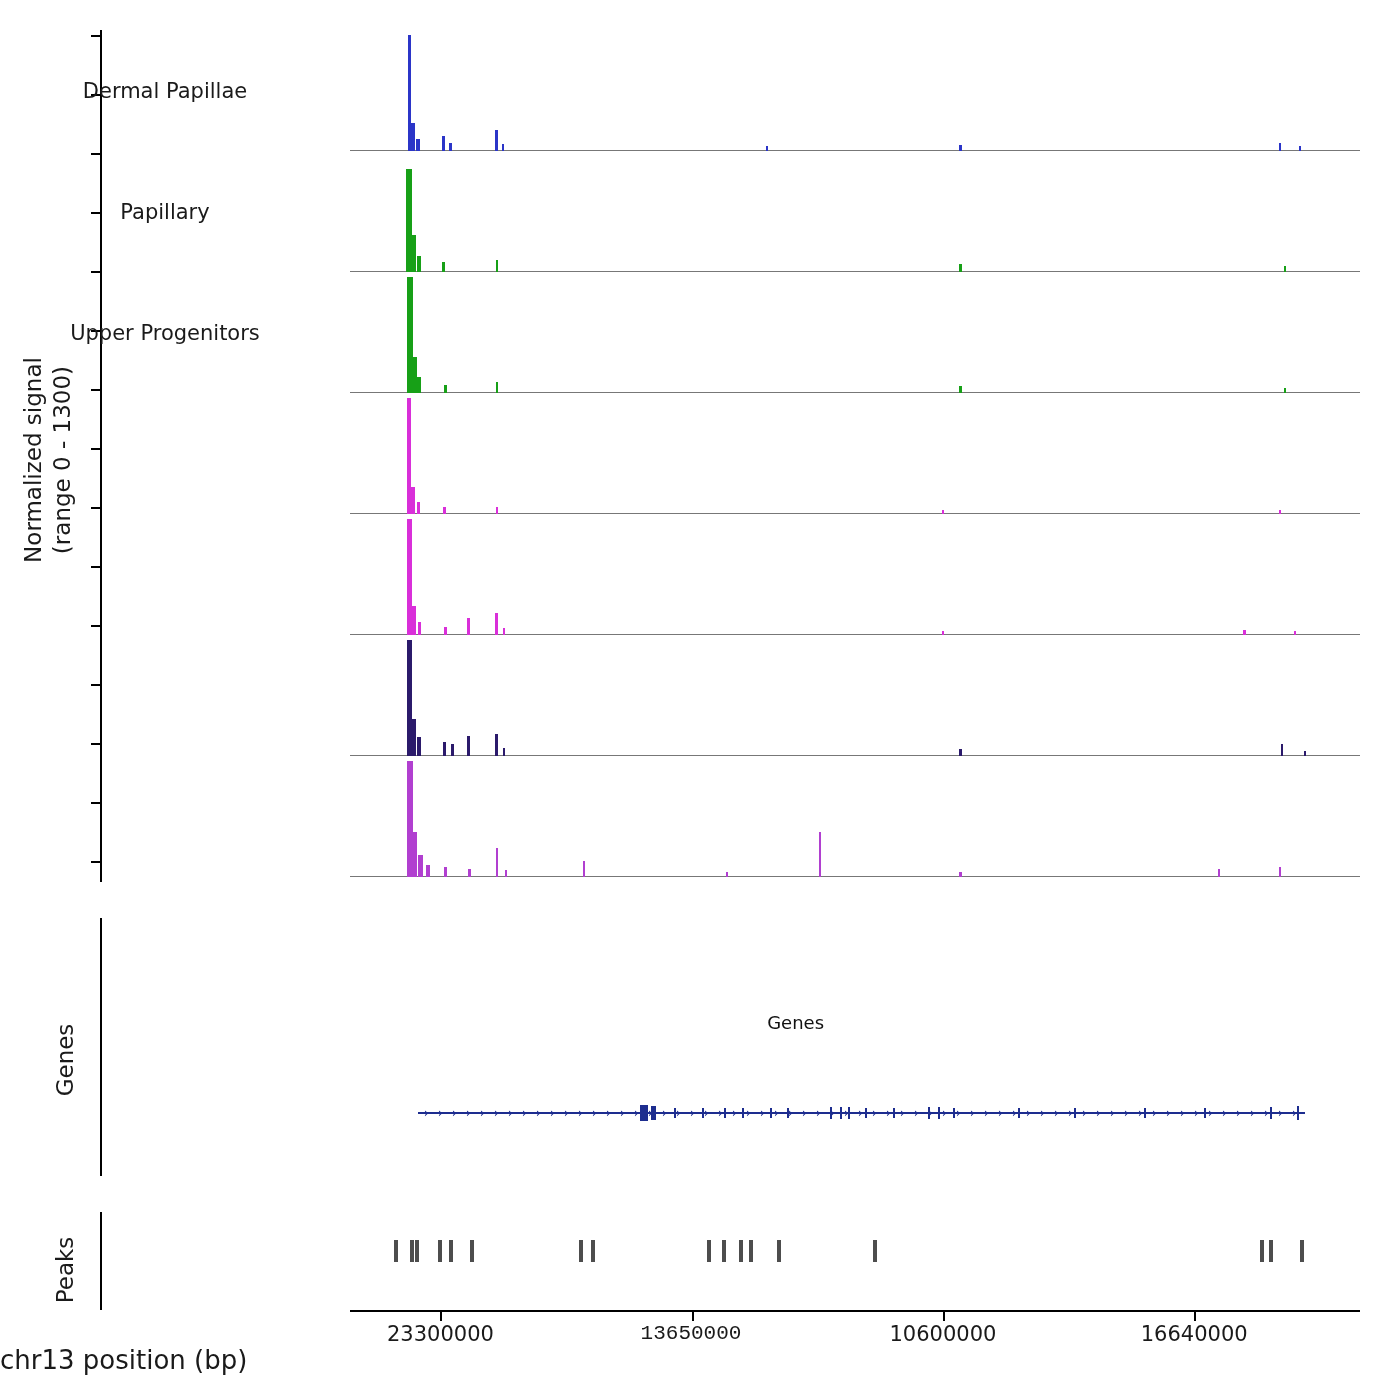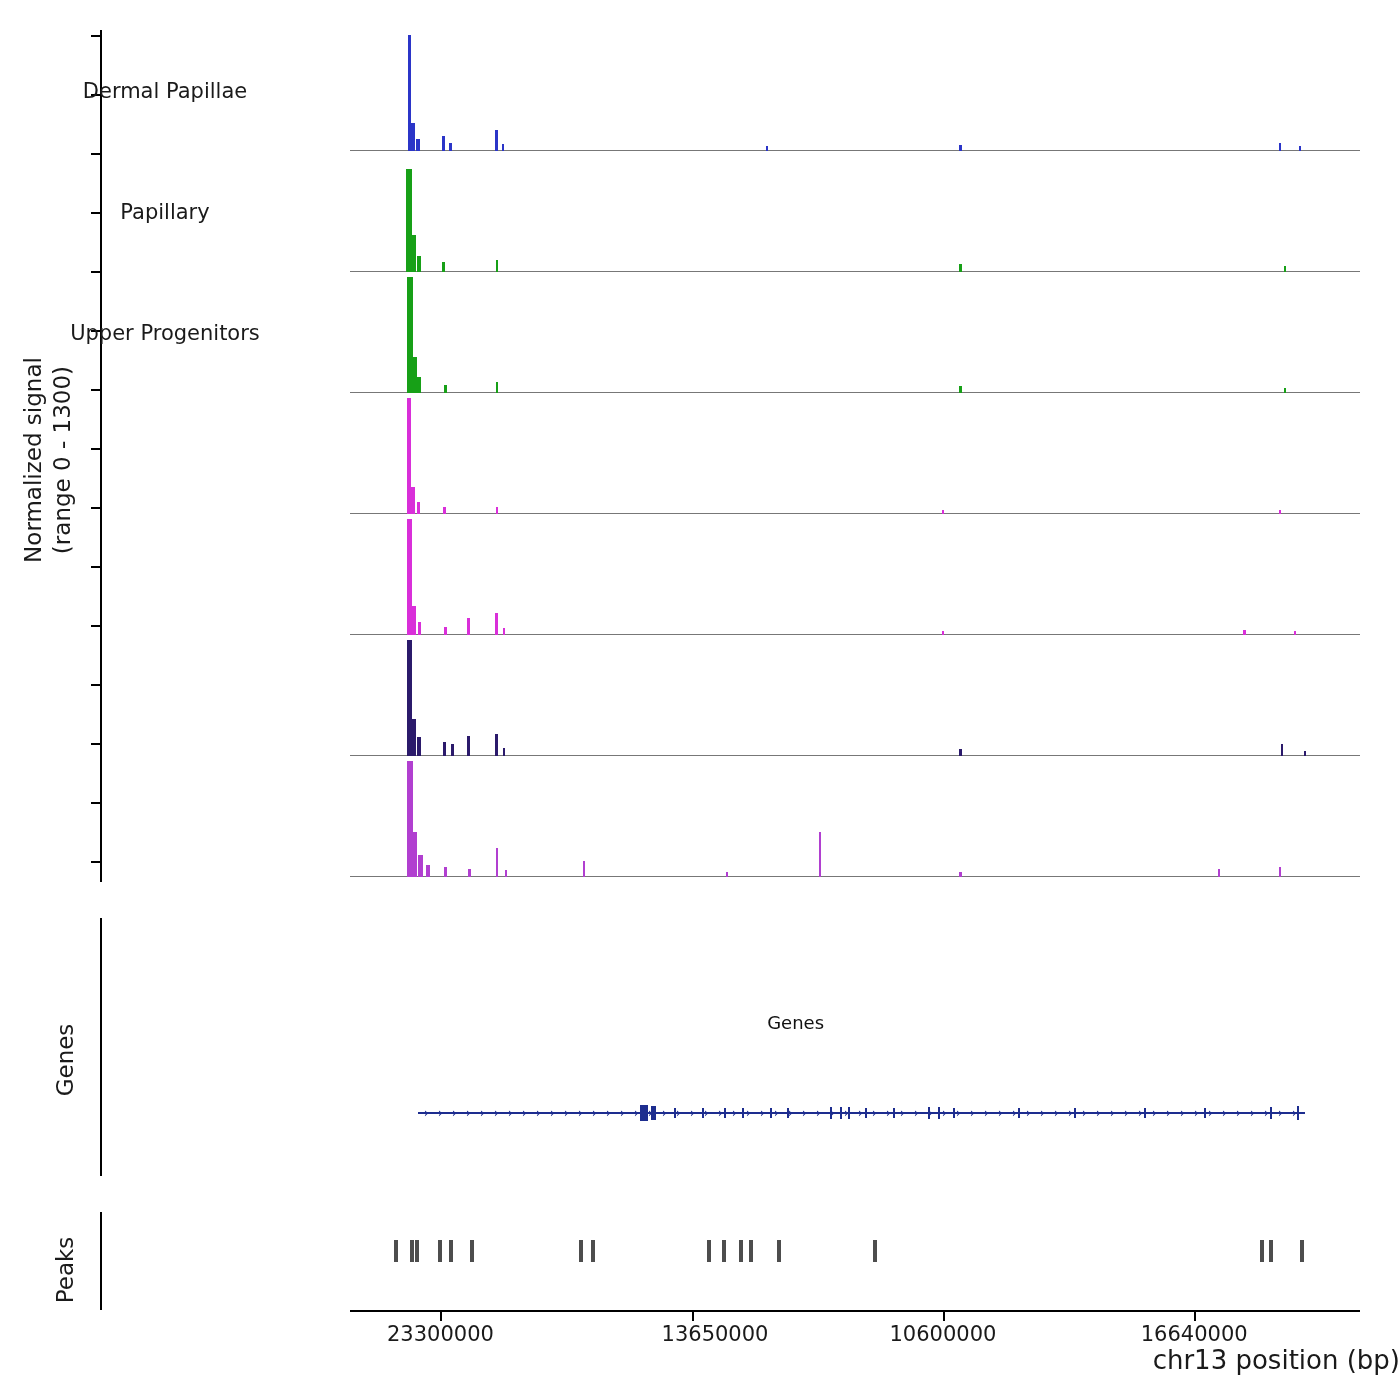--- a/index.html
+++ b/index.html
@@ -179,21 +179,21 @@
     top: 12px;
     font-size: 21px;
     transform: translateX(-50%);
     white-space: nowrap;
     color: #1a1a1a;
   }
   .xlabel {
     position: absolute;
     left: 0;
     width: 1400px;
-    text-align: right;
+    text-align: left;
     font-size: 26px;
     color: #1a1a1a;
   }
 </style>
 </head>
 <body>
 
 <div id="figure">
 
   <div class="ylabel-wrap">
@@ -431,21 +431,21 @@
       <div class="peak-mark" style="left: 909.502px;"></div>
       <div class="peak-mark" style="left: 918.547px;"></div>
       <div class="peak-mark" style="left: 949.701px;"></div>
     </div>
 
   <div class="xaxis" style="top:1310px;"></div>
   <div id="xticks">
       <div class="xtick" style="left: 440.448px; top: 1312px;"></div>
       <div class="xticklabel" style="left: 440.448px; top: 1322px;">23300000</div>
       <div class="xtick" style="left: 691.692px; top: 1312px;"></div>
-      <div class="xticklabel" style="left: 715px; top: 1322px;">13650000</div>
+      <div class="xticklabel" style="left: 691px; top: 1322px; font-family: Liberation Mono, monospace;">13650000</div>
       <div class="xtick" style="left: 942.935px; top: 1312px;"></div>
       <div class="xticklabel" style="left: 942.935px; top: 1322px;">10600000</div>
       <div class="xtick" style="left: 1194.18px; top: 1312px;"></div>
       <div class="xticklabel" style="left: 1194.18px; top: 1322px;">16640000</div>
     </div>
   <div class="xlabel" style="top:1345px;">chr13 position (bp)</div>
 
 <div class="track-name" style="left: 0px; width: 330px; top: 79px; position: absolute; text-align: center;">Dermal Papillae</div>
     <div class="track-name" style="left: 0px; width: 330px; top: 321px; position: absolute; text-align: center;">Upper Progenitors</div>
     <div class="track-name" style="left: 0px; width: 330px; top: 200px; position: absolute; text-align: center;">Papillary</div>

